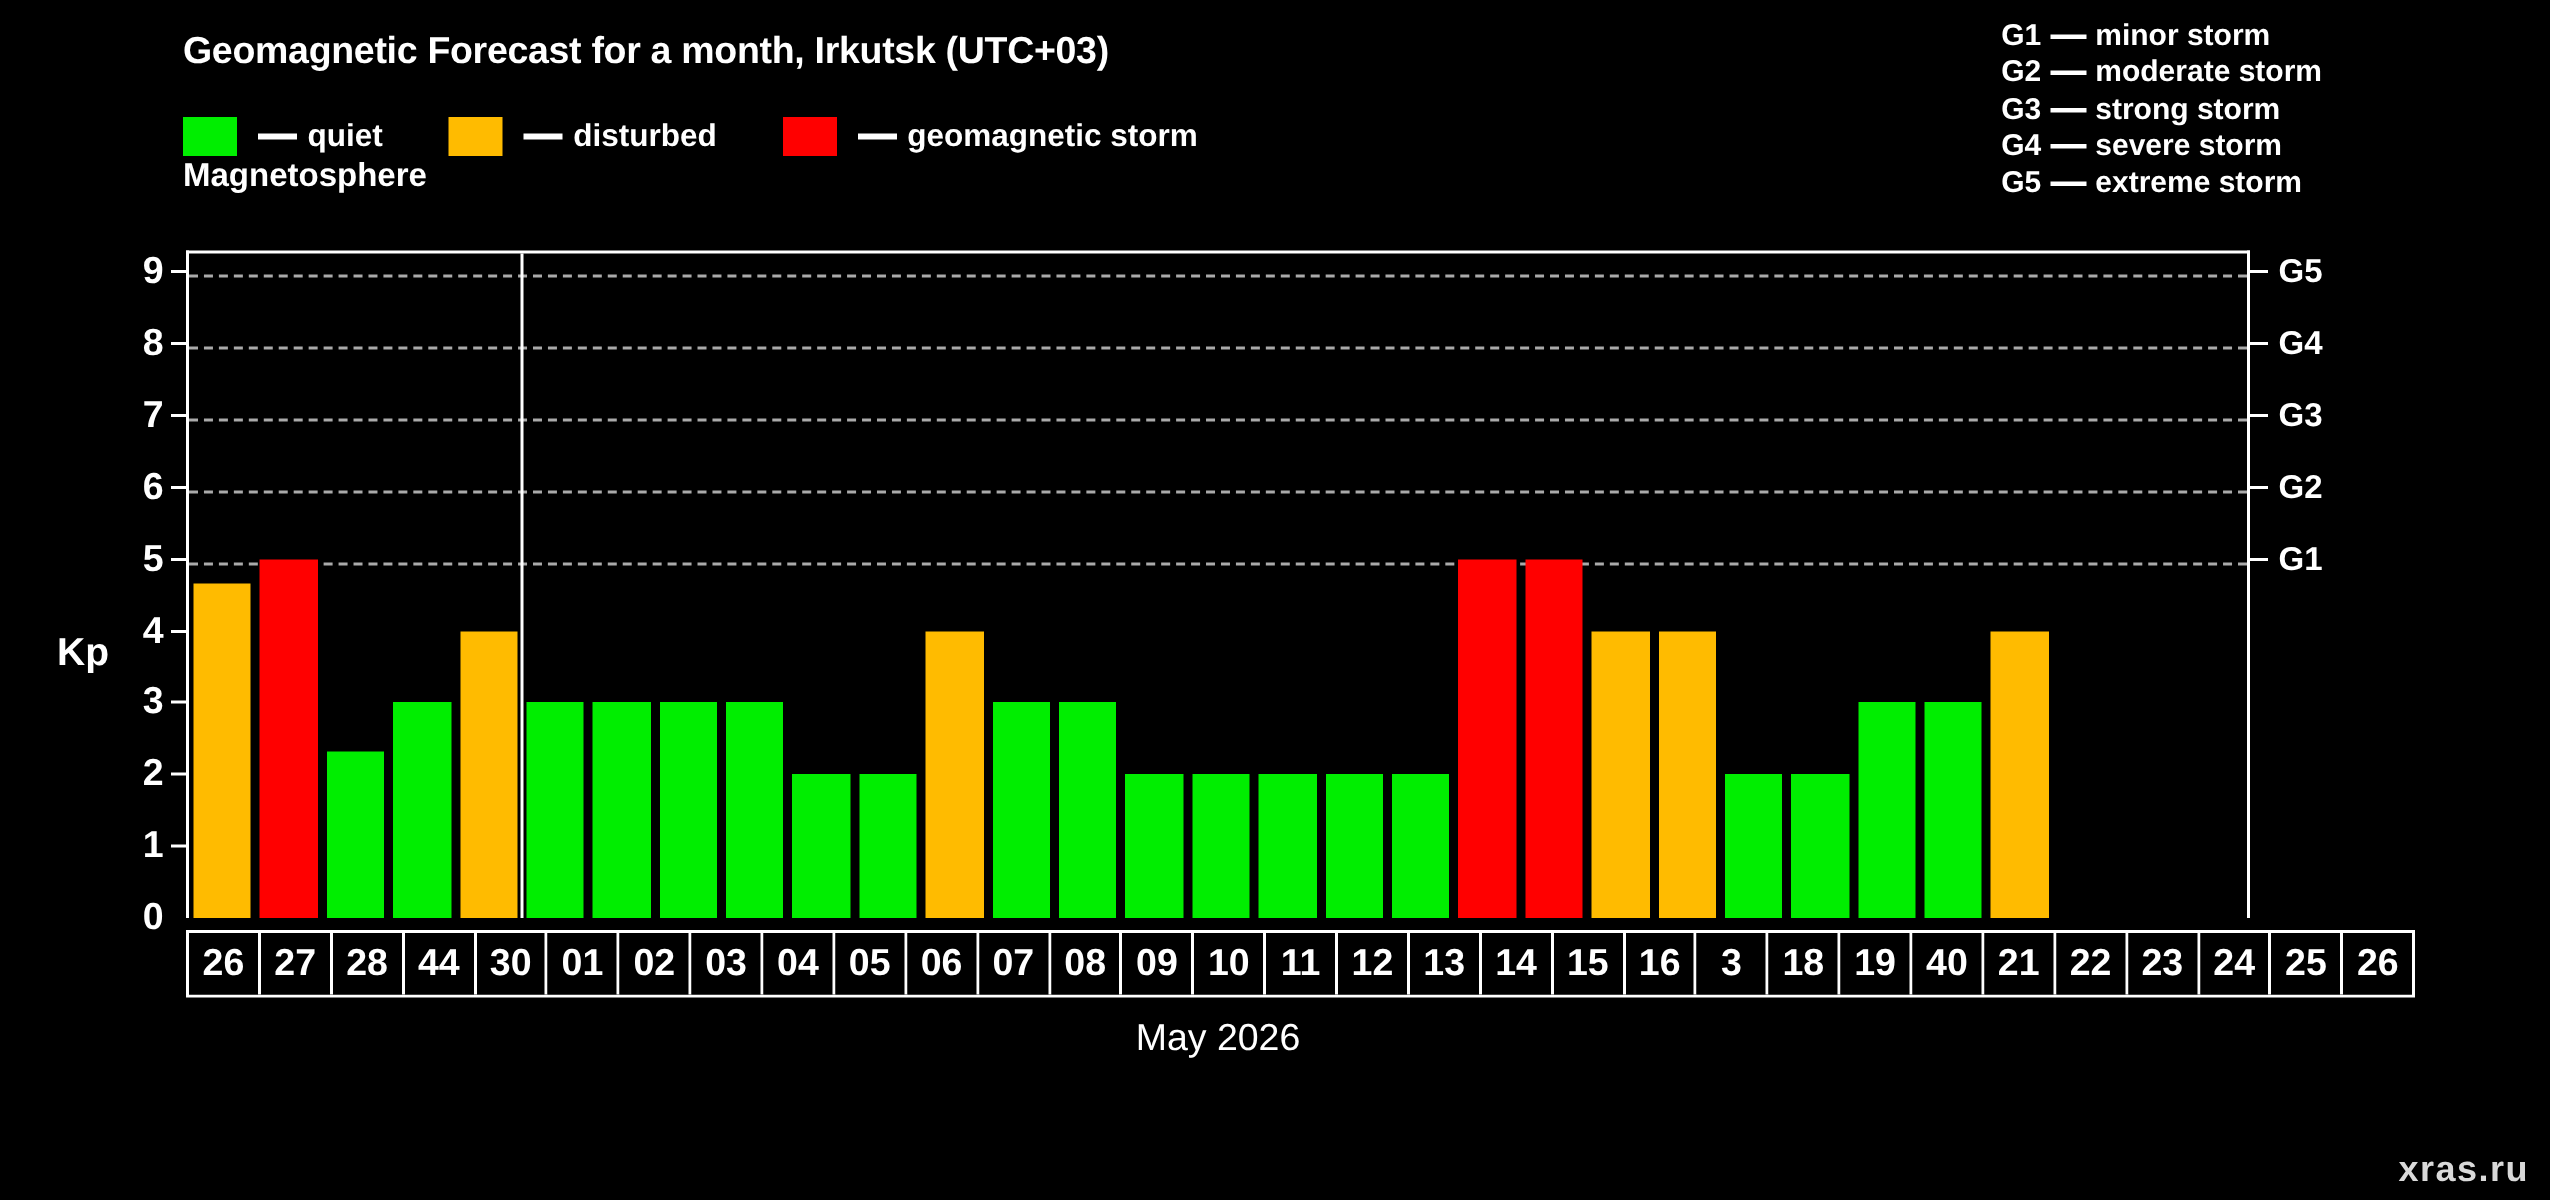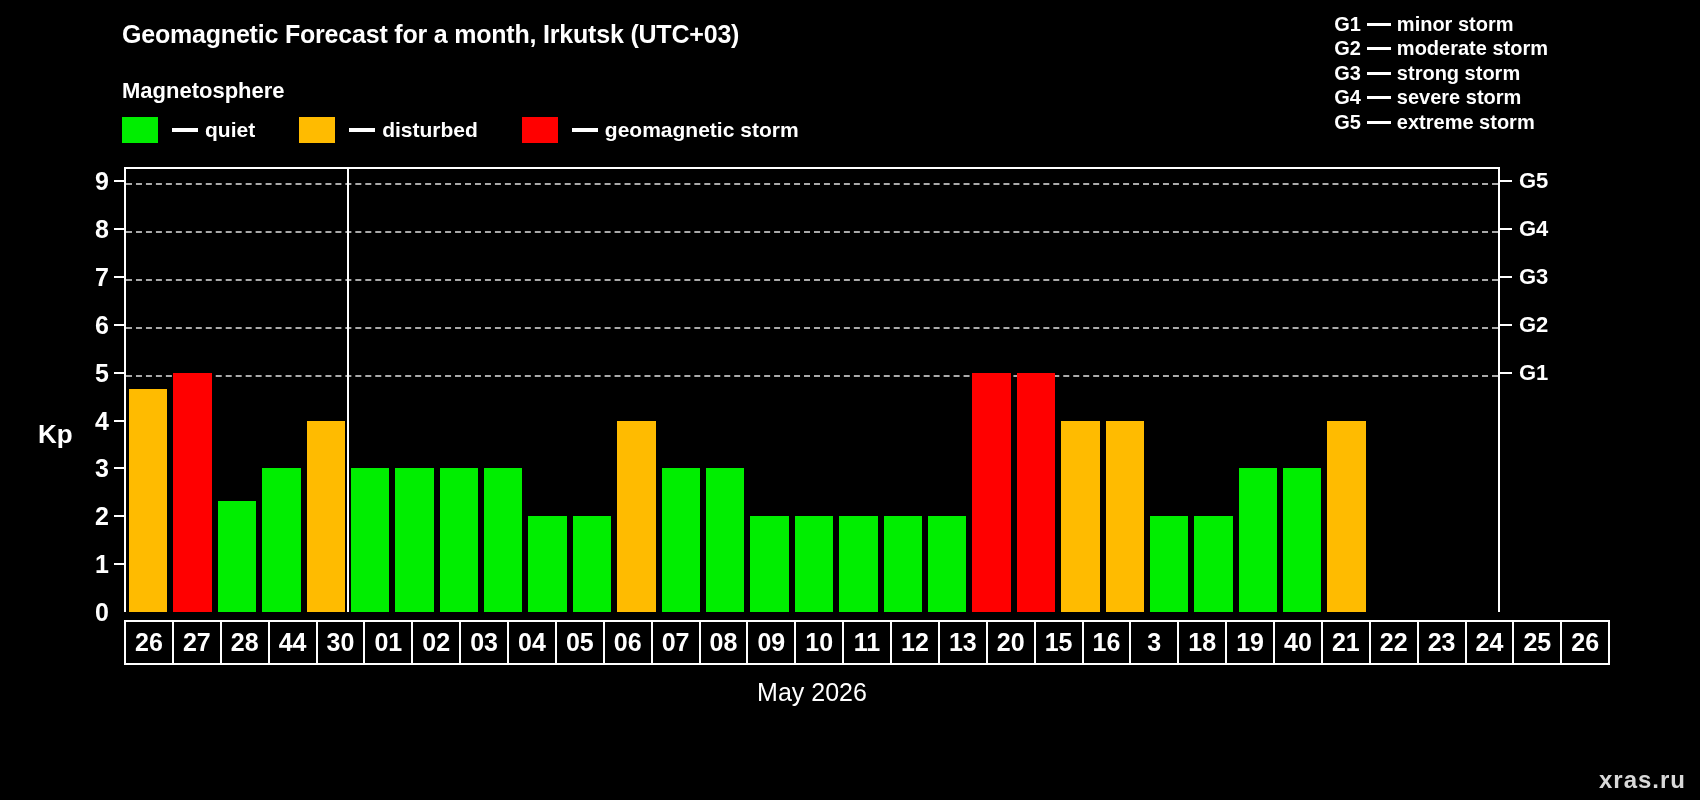--- a/index.html
+++ b/index.html
@@ -170,38 +170,38 @@
     color: #d9d9d9;
     letter-spacing: 1px;
   }
 </style>
 </head>
 <body>
 
 <div id="chart-title">Geomagnetic Forecast for a month, Irkutsk (UTC+03)</div>
 
 <div id="legend-block">
-  <div id="legend-heading">Magnetosphere</div>
   <div id="legend-items">
     <div class="legend-item" style="margin-right:44px;">
       <span class="legend-swatch" style="background:#00ee00"></span>
       <span class="legend-dash"></span>
       <span class="legend-text">quiet</span>
     </div>
     <div class="legend-item" style="margin-right:44px;">
       <span class="legend-swatch" style="background:#ffbb00"></span>
       <span class="legend-dash"></span>
       <span class="legend-text">disturbed</span>
     </div>
     <div class="legend-item">
       <span class="legend-swatch" style="background:#ff0000"></span>
       <span class="legend-dash"></span>
       <span class="legend-text">geomagnetic storm</span>
     </div>
   </div>
+  <div id="legend-heading">Magnetosphere</div>
 </div>
 
 <div id="g-scale">
     <div class="g-row">
       <span class="g-code">G1</span>
       <span class="g-dash"></span>
       <span class="g-desc">minor storm</span>
     </div>
     <div class="g-row">
       <span class="g-code">G2</span>
@@ -311,21 +311,21 @@
     <div class="day-cell">04</div>
     <div class="day-cell">05</div>
     <div class="day-cell">06</div>
     <div class="day-cell">07</div>
     <div class="day-cell">08</div>
     <div class="day-cell">09</div>
     <div class="day-cell">10</div>
     <div class="day-cell">11</div>
     <div class="day-cell">12</div>
     <div class="day-cell">13</div>
-    <div class="day-cell">20</div>
+    <div class="day-cell">14</div>
     <div class="day-cell">15</div>
     <div class="day-cell">16</div>
     <div class="day-cell">3</div>
     <div class="day-cell">18</div>
     <div class="day-cell">19</div>
     <div class="day-cell">40</div>
     <div class="day-cell">21</div>
     <div class="day-cell">22</div>
     <div class="day-cell">23</div>
     <div class="day-cell">24</div>

